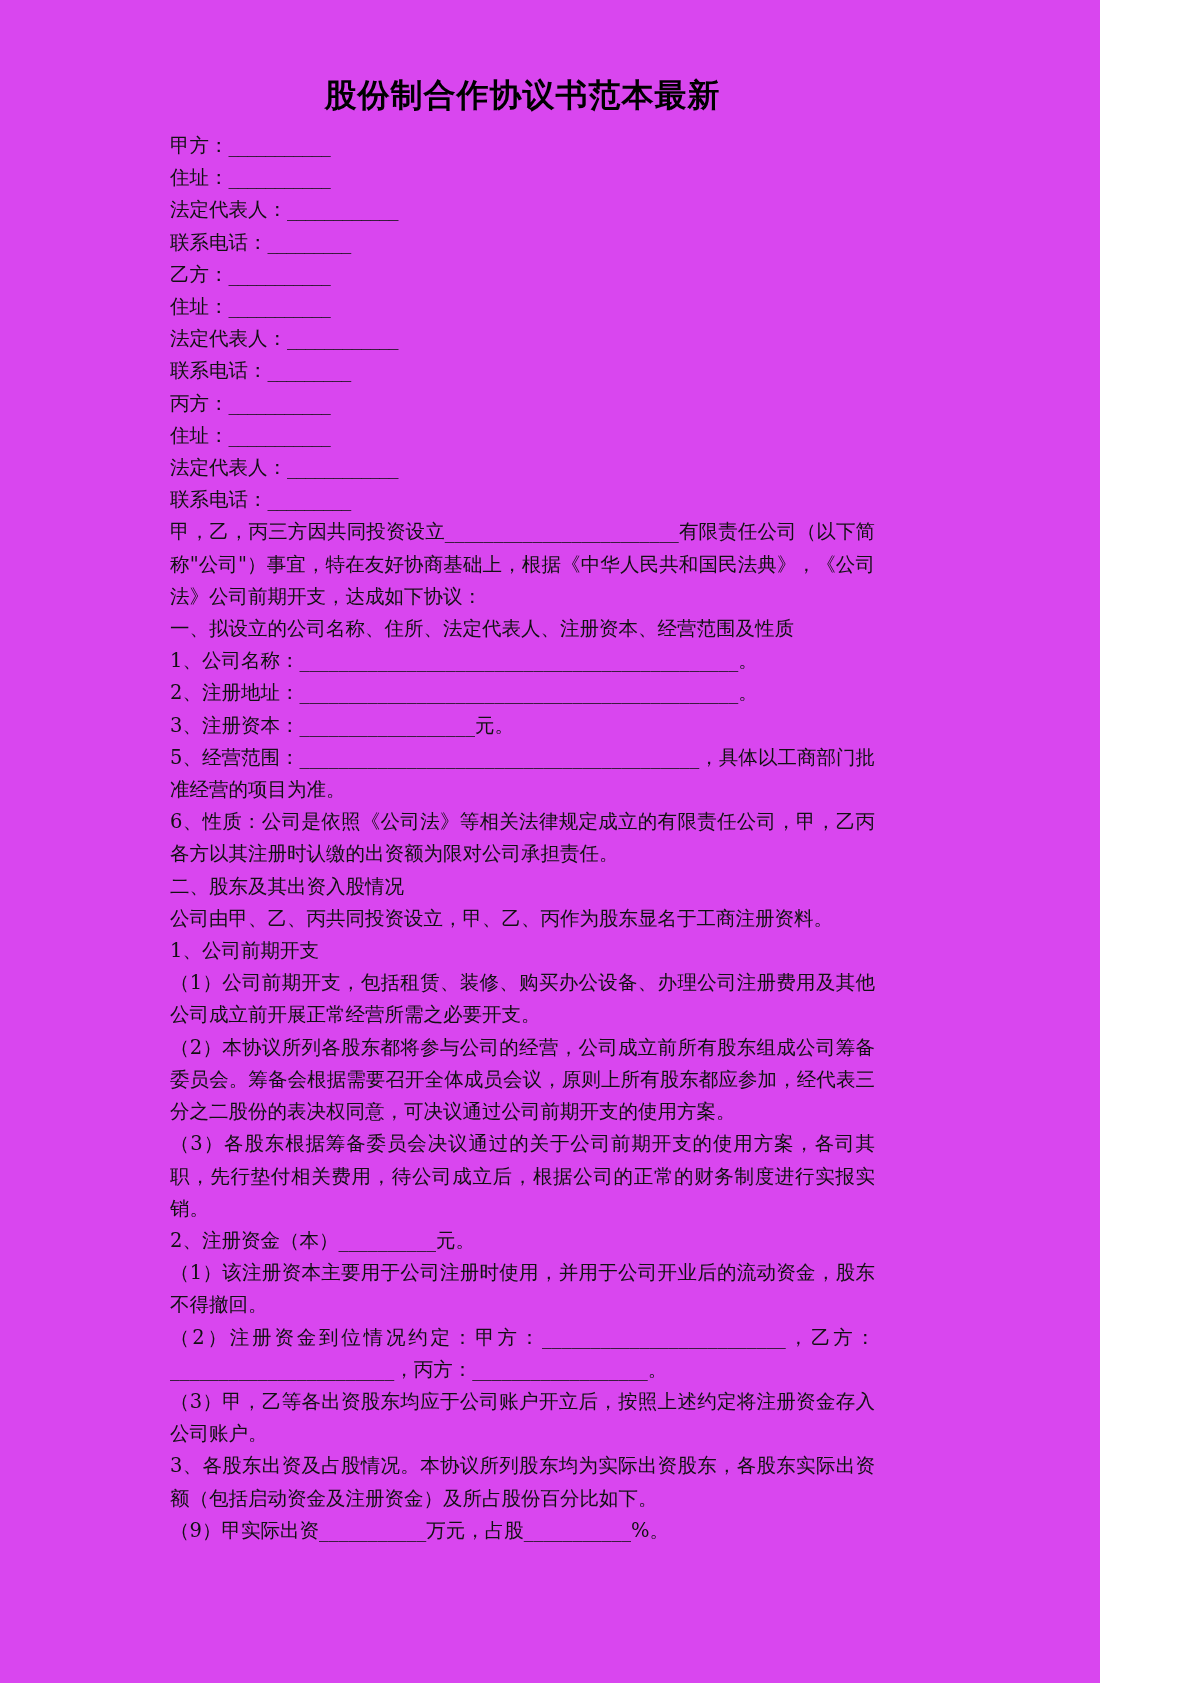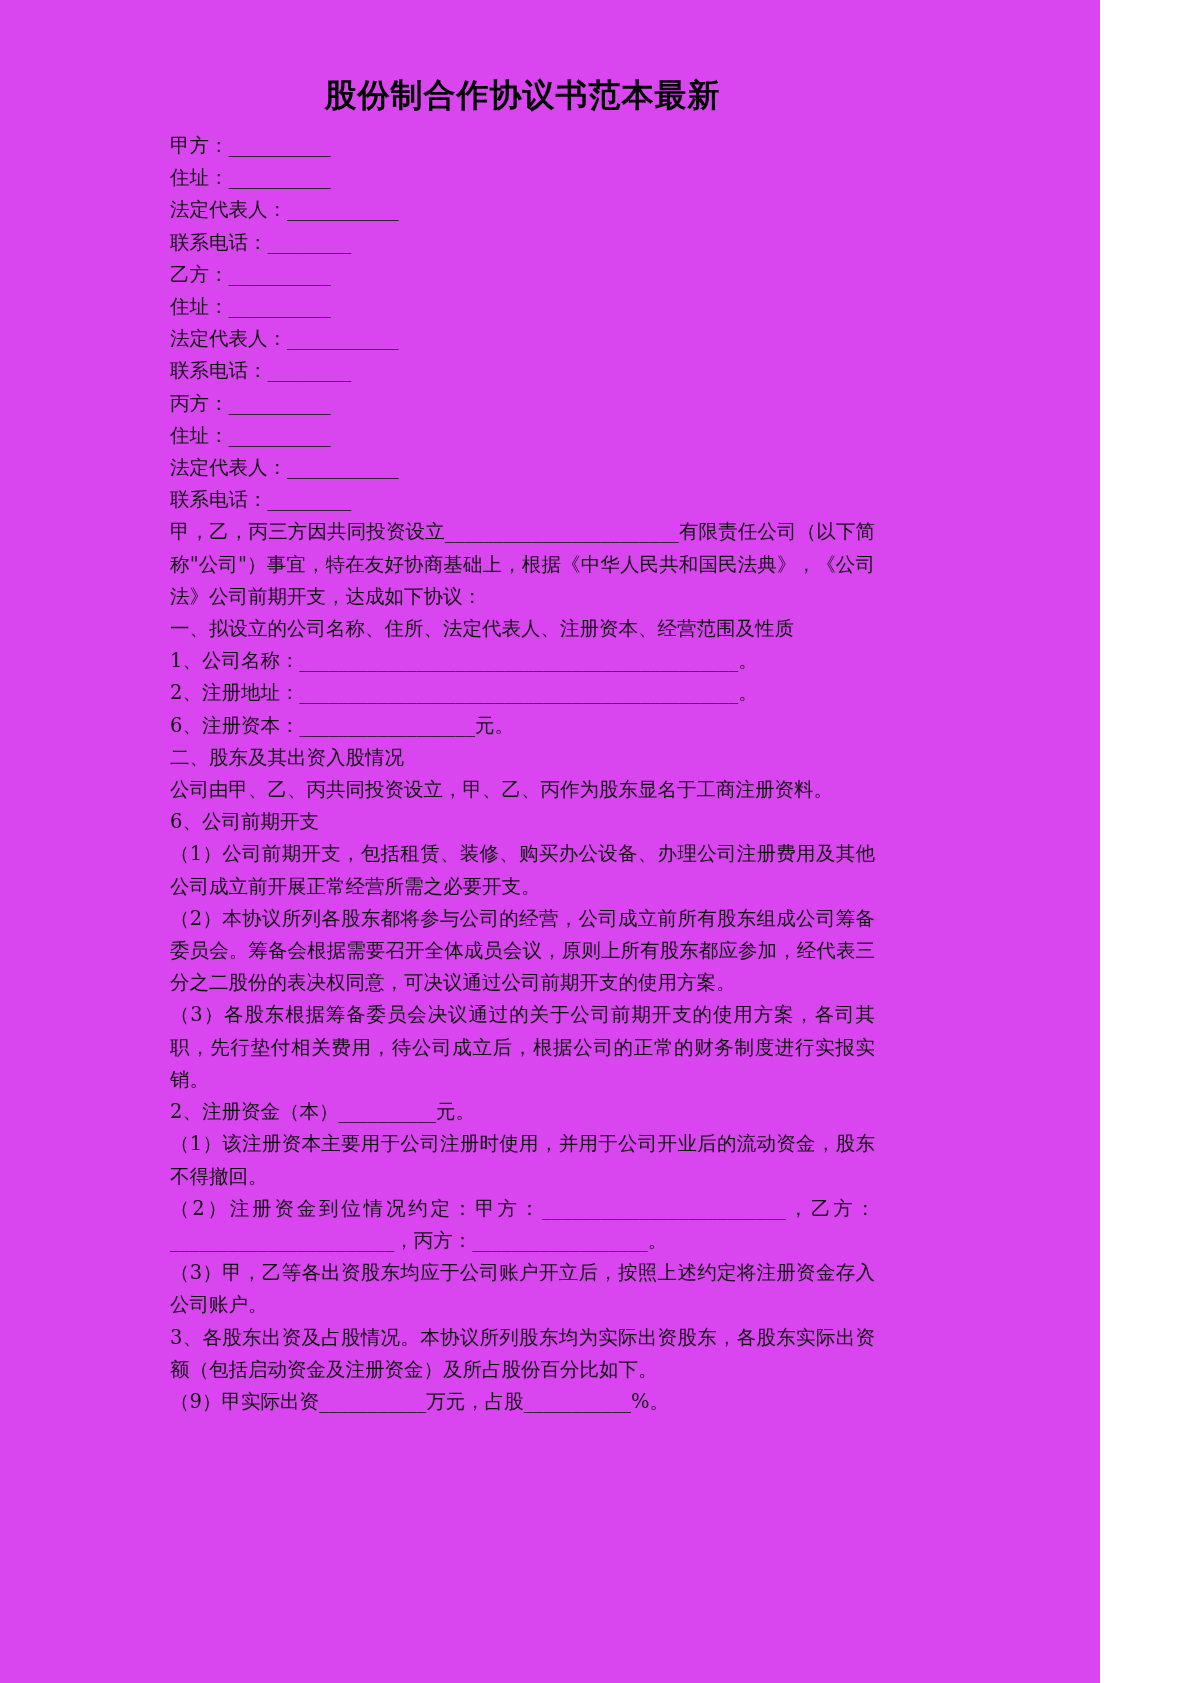--- a/index.html
+++ b/index.html
@@ -78,25 +78,27 @@
       <p class="line"><span>住址：</span><span class="blank">___________</span></p>
       <p class="line"><span>法定代表人：</span><span class="blank">____________</span></p>
       <p class="line"><span>联系电话：</span><span class="blank">_________</span></p>
     </div>
 
     <p class="para">甲，乙，丙三方因共同投资设立________________________有限责任公司（以下简称"公司"）事宜，特在友好协商基础上，根据《中华人民共和国民法典》，《公司法》公司前期开支，达成如下协议：</p>
 
     <p class="para">一、拟设立的公司名称、住所、法定代表人、注册资本、经营范围及性质</p>
     <p class="para">1、公司名称：_____________________________________________。</p>
     <p class="para">2、注册地址：_____________________________________________。</p>
-    <p class="para">6、注册资本：__________________元。</p>
+    <p class="para">3、注册资本：__________________元。</p>
+    <p class="para">5、经营范围：_________________________________________，具体以工商部门批准经营的项目为准。</p>
+    <p class="para">6、性质：公司是依照《公司法》等相关法律规定成立的有限责任公司，甲，乙丙各方以其注册时认缴的出资额为限对公司承担责任。</p>
 
     <p class="para">二、股东及其出资入股情况</p>
     <p class="para">公司由甲、乙、丙共同投资设立，甲、乙、丙作为股东显名于工商注册资料。</p>
-    <p class="para">6、公司前期开支</p>
+    <p class="para">1、公司前期开支</p>
     <p class="para">（1）公司前期开支，包括租赁、装修、购买办公设备、办理公司注册费用及其他公司成立前开展正常经营所需之必要开支。</p>
     <p class="para">（2）本协议所列各股东都将参与公司的经营，公司成立前所有股东组成公司筹备委员会。筹备会根据需要召开全体成员会议，原则上所有股东都应参加，经代表三分之二股份的表决权同意，可决议通过公司前期开支的使用方案。</p>
     <p class="para">（3）各股东根据筹备委员会决议通过的关于公司前期开支的使用方案，各司其职，先行垫付相关费用，待公司成立后，根据公司的正常的财务制度进行实报实销。</p>
     <p class="para">2、注册资金（本）__________元。</p>
     <p class="para">（1）该注册资本主要用于公司注册时使用，并用于公司开业后的流动资金，股东不得撤回。</p>
     <p class="para">（2）注册资金到位情况约定：甲方：_________________________，乙方：_______________________，丙方：__________________。</p>
     <p class="para">（3）甲，乙等各出资股东均应于公司账户开立后，按照上述约定将注册资金存入公司账户。</p>
     <p class="para">3、各股东出资及占股情况。本协议所列股东均为实际出资股东，各股东实际出资额（包括启动资金及注册资金）及所占股份百分比如下。</p>
     <p class="para">（9）甲实际出资___________万元，占股___________%。</p>
 

